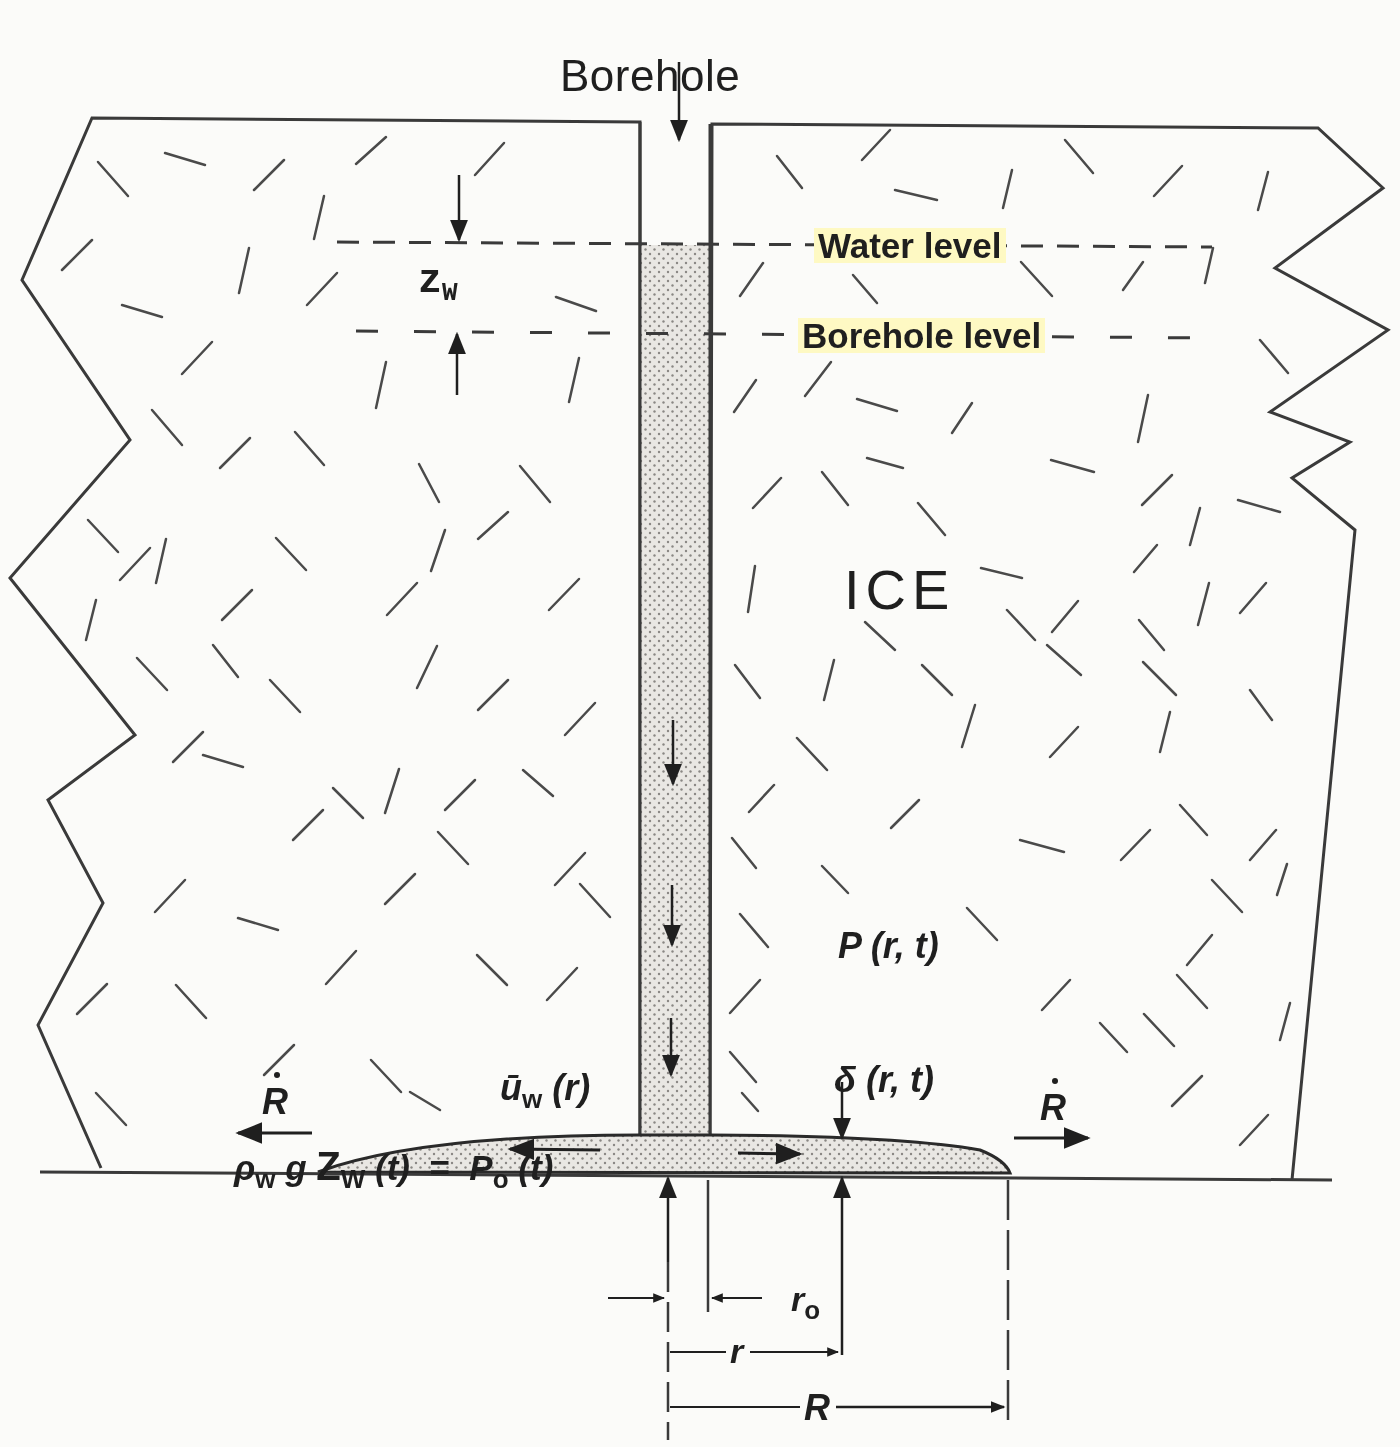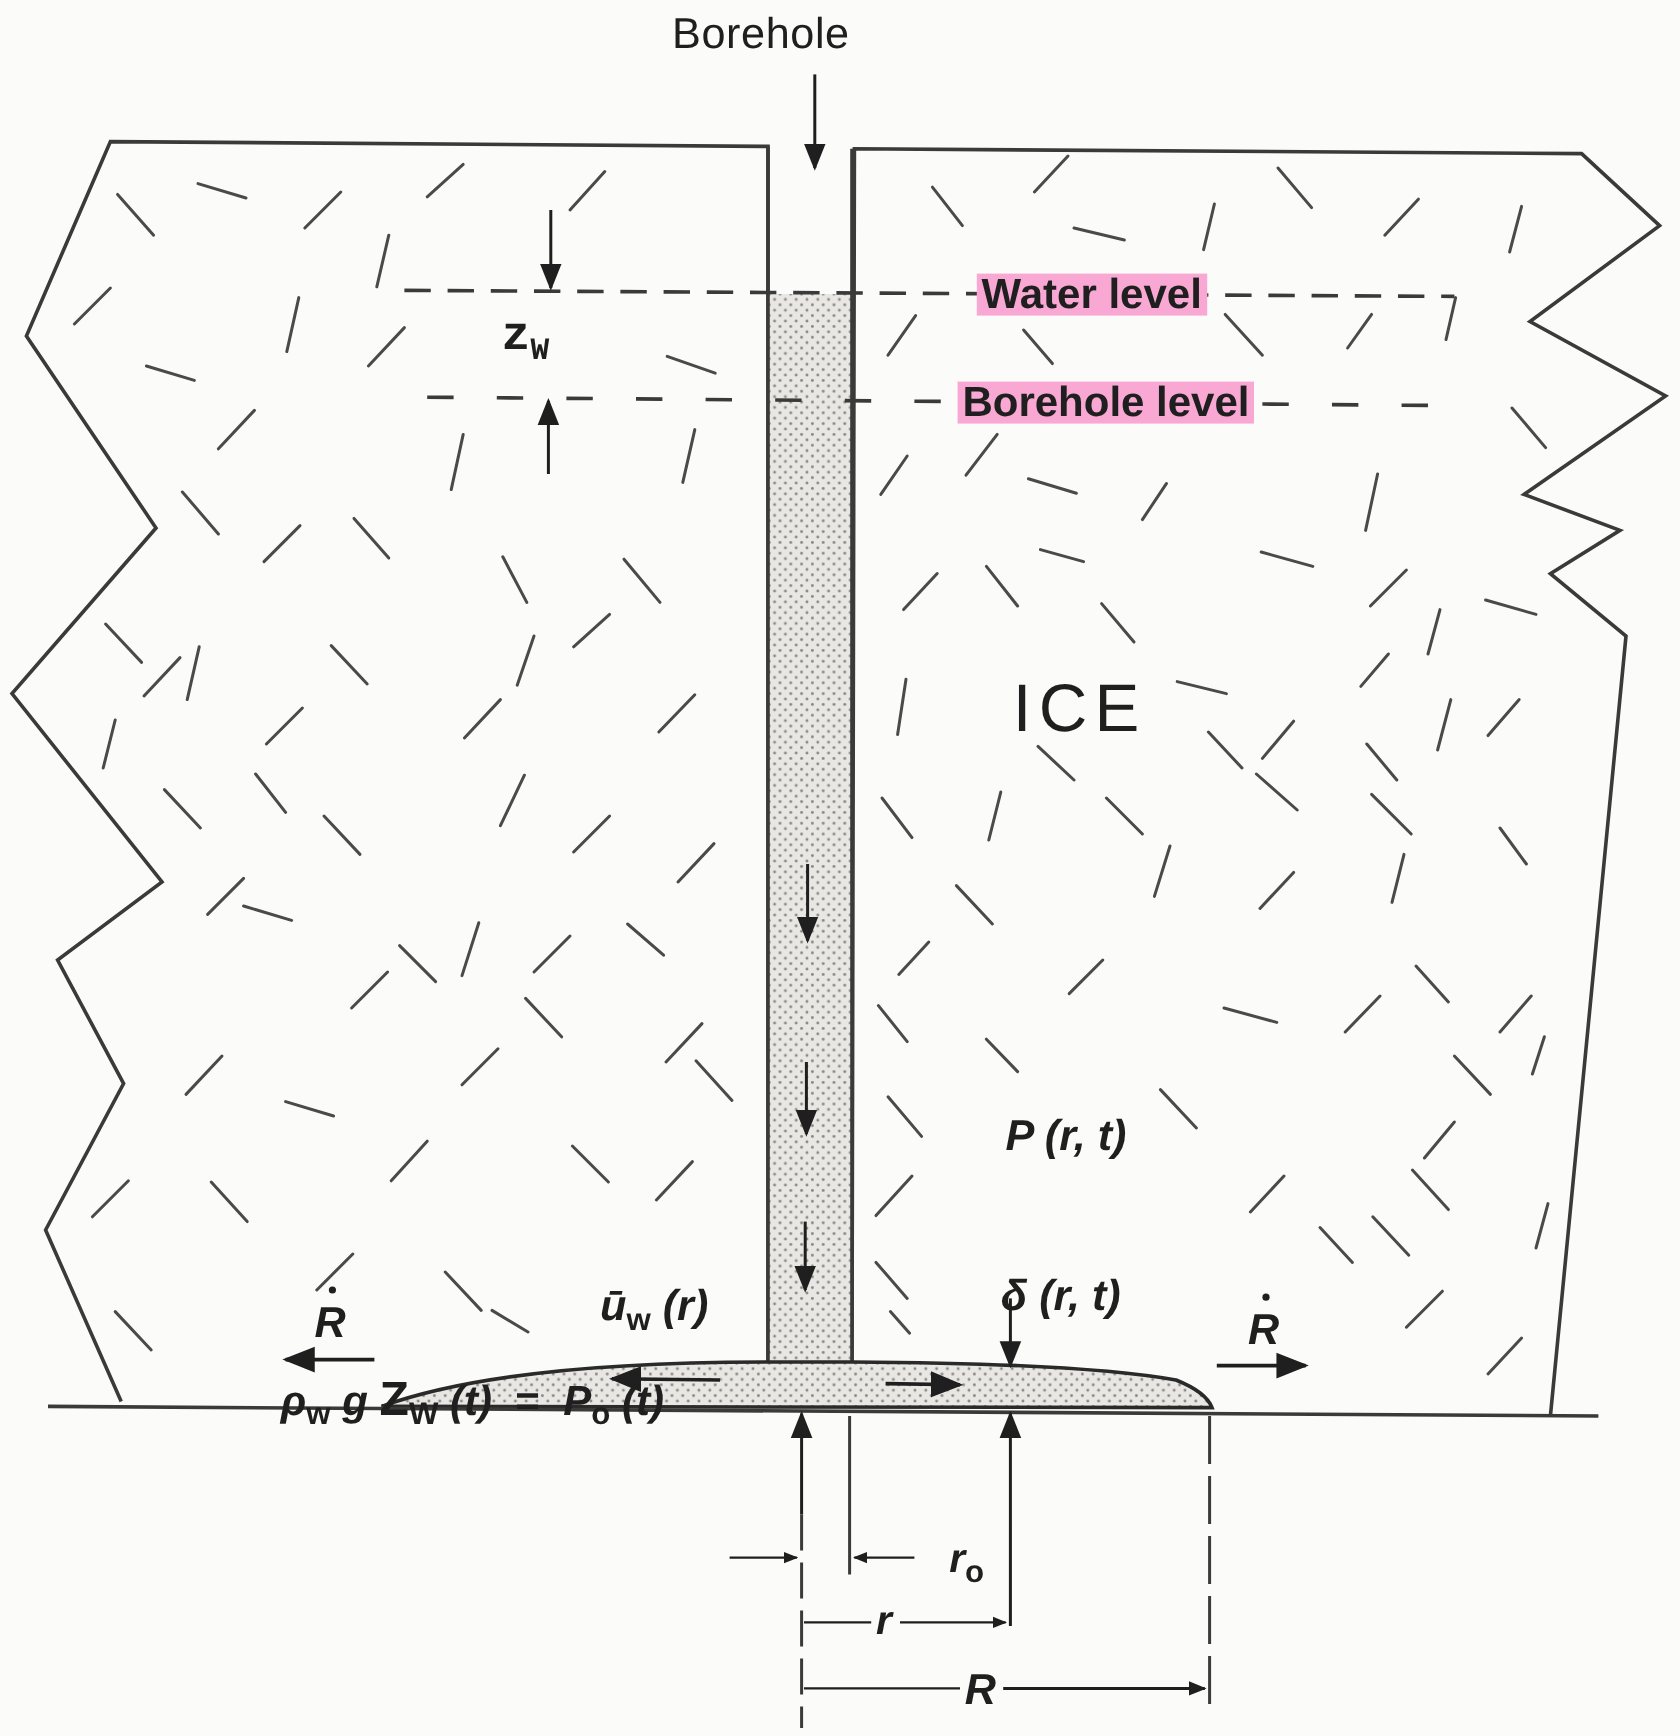--- a/index.html
+++ b/index.html
@@ -1,22 +1,22 @@
 <!DOCTYPE html>
 <html><head>
   <meta charset="utf-8">
   <style>
     html, body { margin: 0; padding: 0; background: #fbfbf9; }
     body { width: 1400px; height: 1447px; overflow: hidden; }
     #stage { position: relative; width: 1400px; height: 1447px; }
     svg { position: absolute; left: 0; top: 0; }
     .lbl { position: absolute; color: #1f1f1f; font-family: "Liberation Sans", "DejaVu Sans", sans-serif; white-space: nowrap; line-height: 1; }
     .it { font-style: italic; font-weight: bold; }
-    .title { font-size: 36px; font-weight: normal; letter-spacing: 0.5px; }
-    .level { font-size: 35px; font-weight: bold; background: #f9a8d4; padding: 0 4px; }
+    .title { font-size: 44px; font-weight: normal; letter-spacing: 0.5px; margin-top: 44px; }
+    .level { font-size: 35px; font-weight: bold; background: #fef9c3; padding: 0 4px; }
     .ice { font-size: 56px; letter-spacing: 6px; font-weight: normal; }
     .math { font-size: 36px; }
     .sub { font-size: 26px; font-style: normal; font-weight: bold; position: relative; top: 8px; }
     .rdot { position: relative; display: inline-block; }
     .rdot::before { content: ""; position: absolute; left: 50%; top: -12px; width: 6px; height: 6px; margin-left: -1px; border-radius: 50%; background: #1f1f1f; }
   </style>
 </head>
 <body>
 
 <div id="stage">

